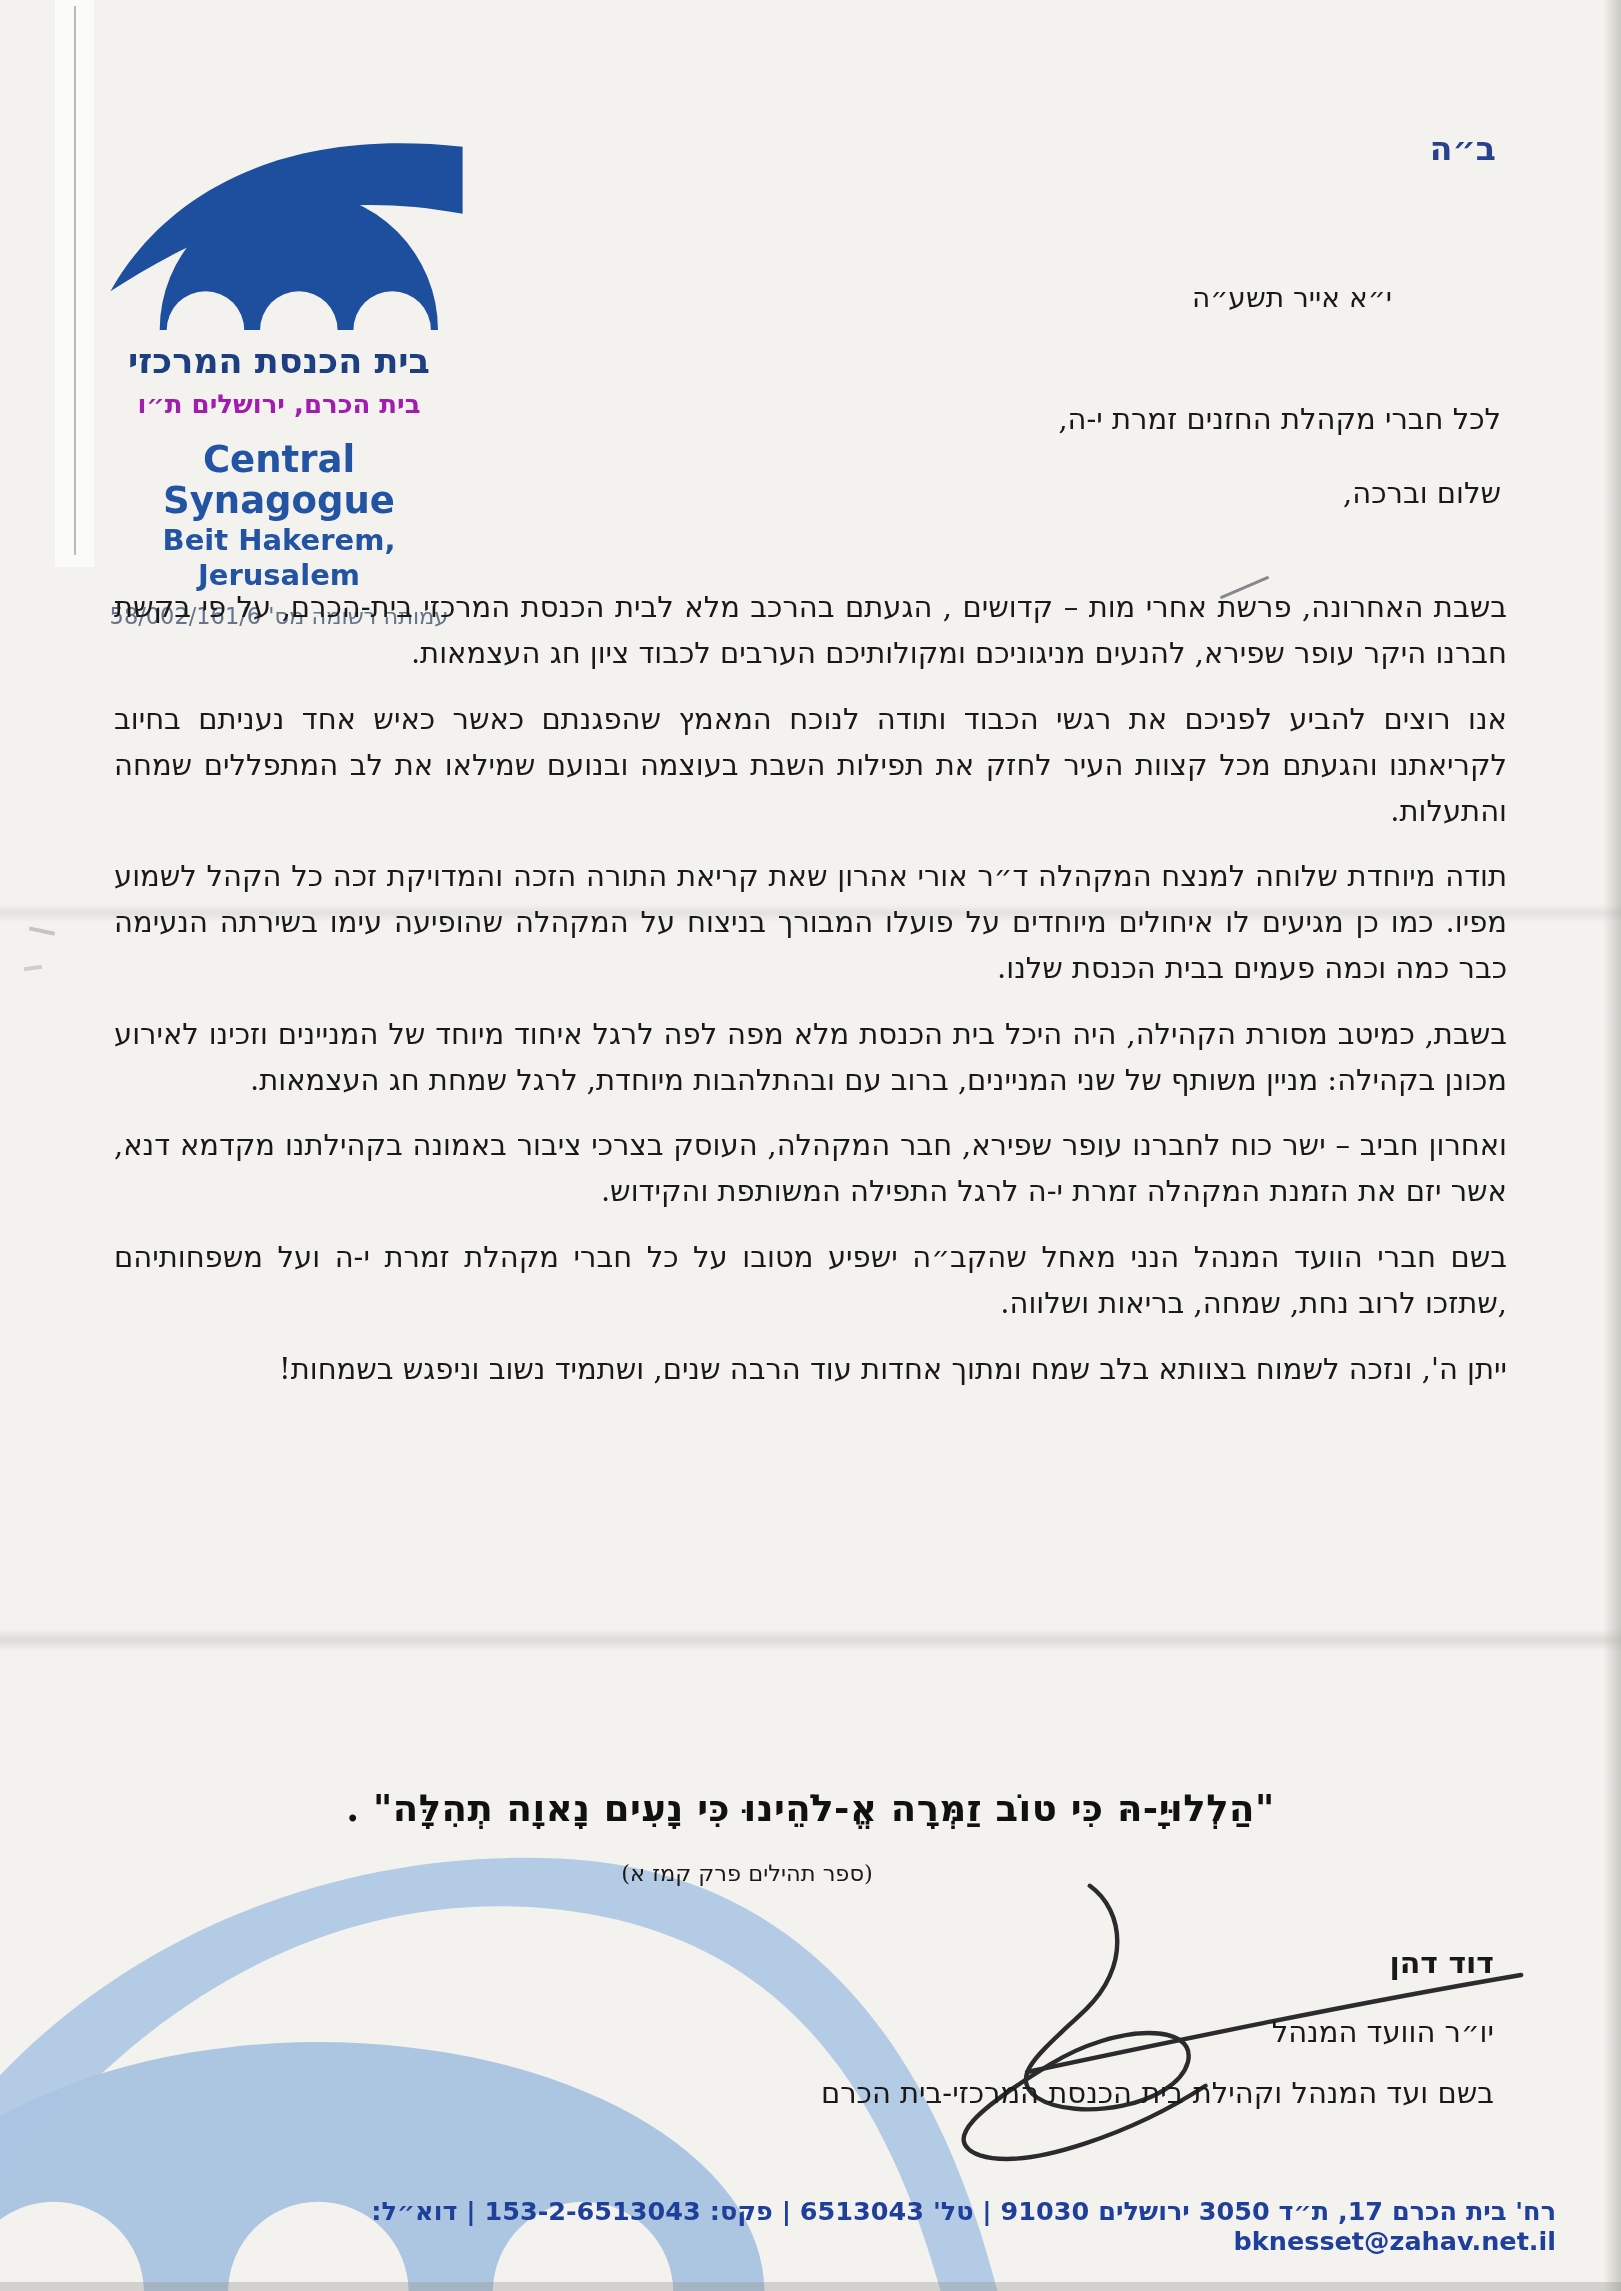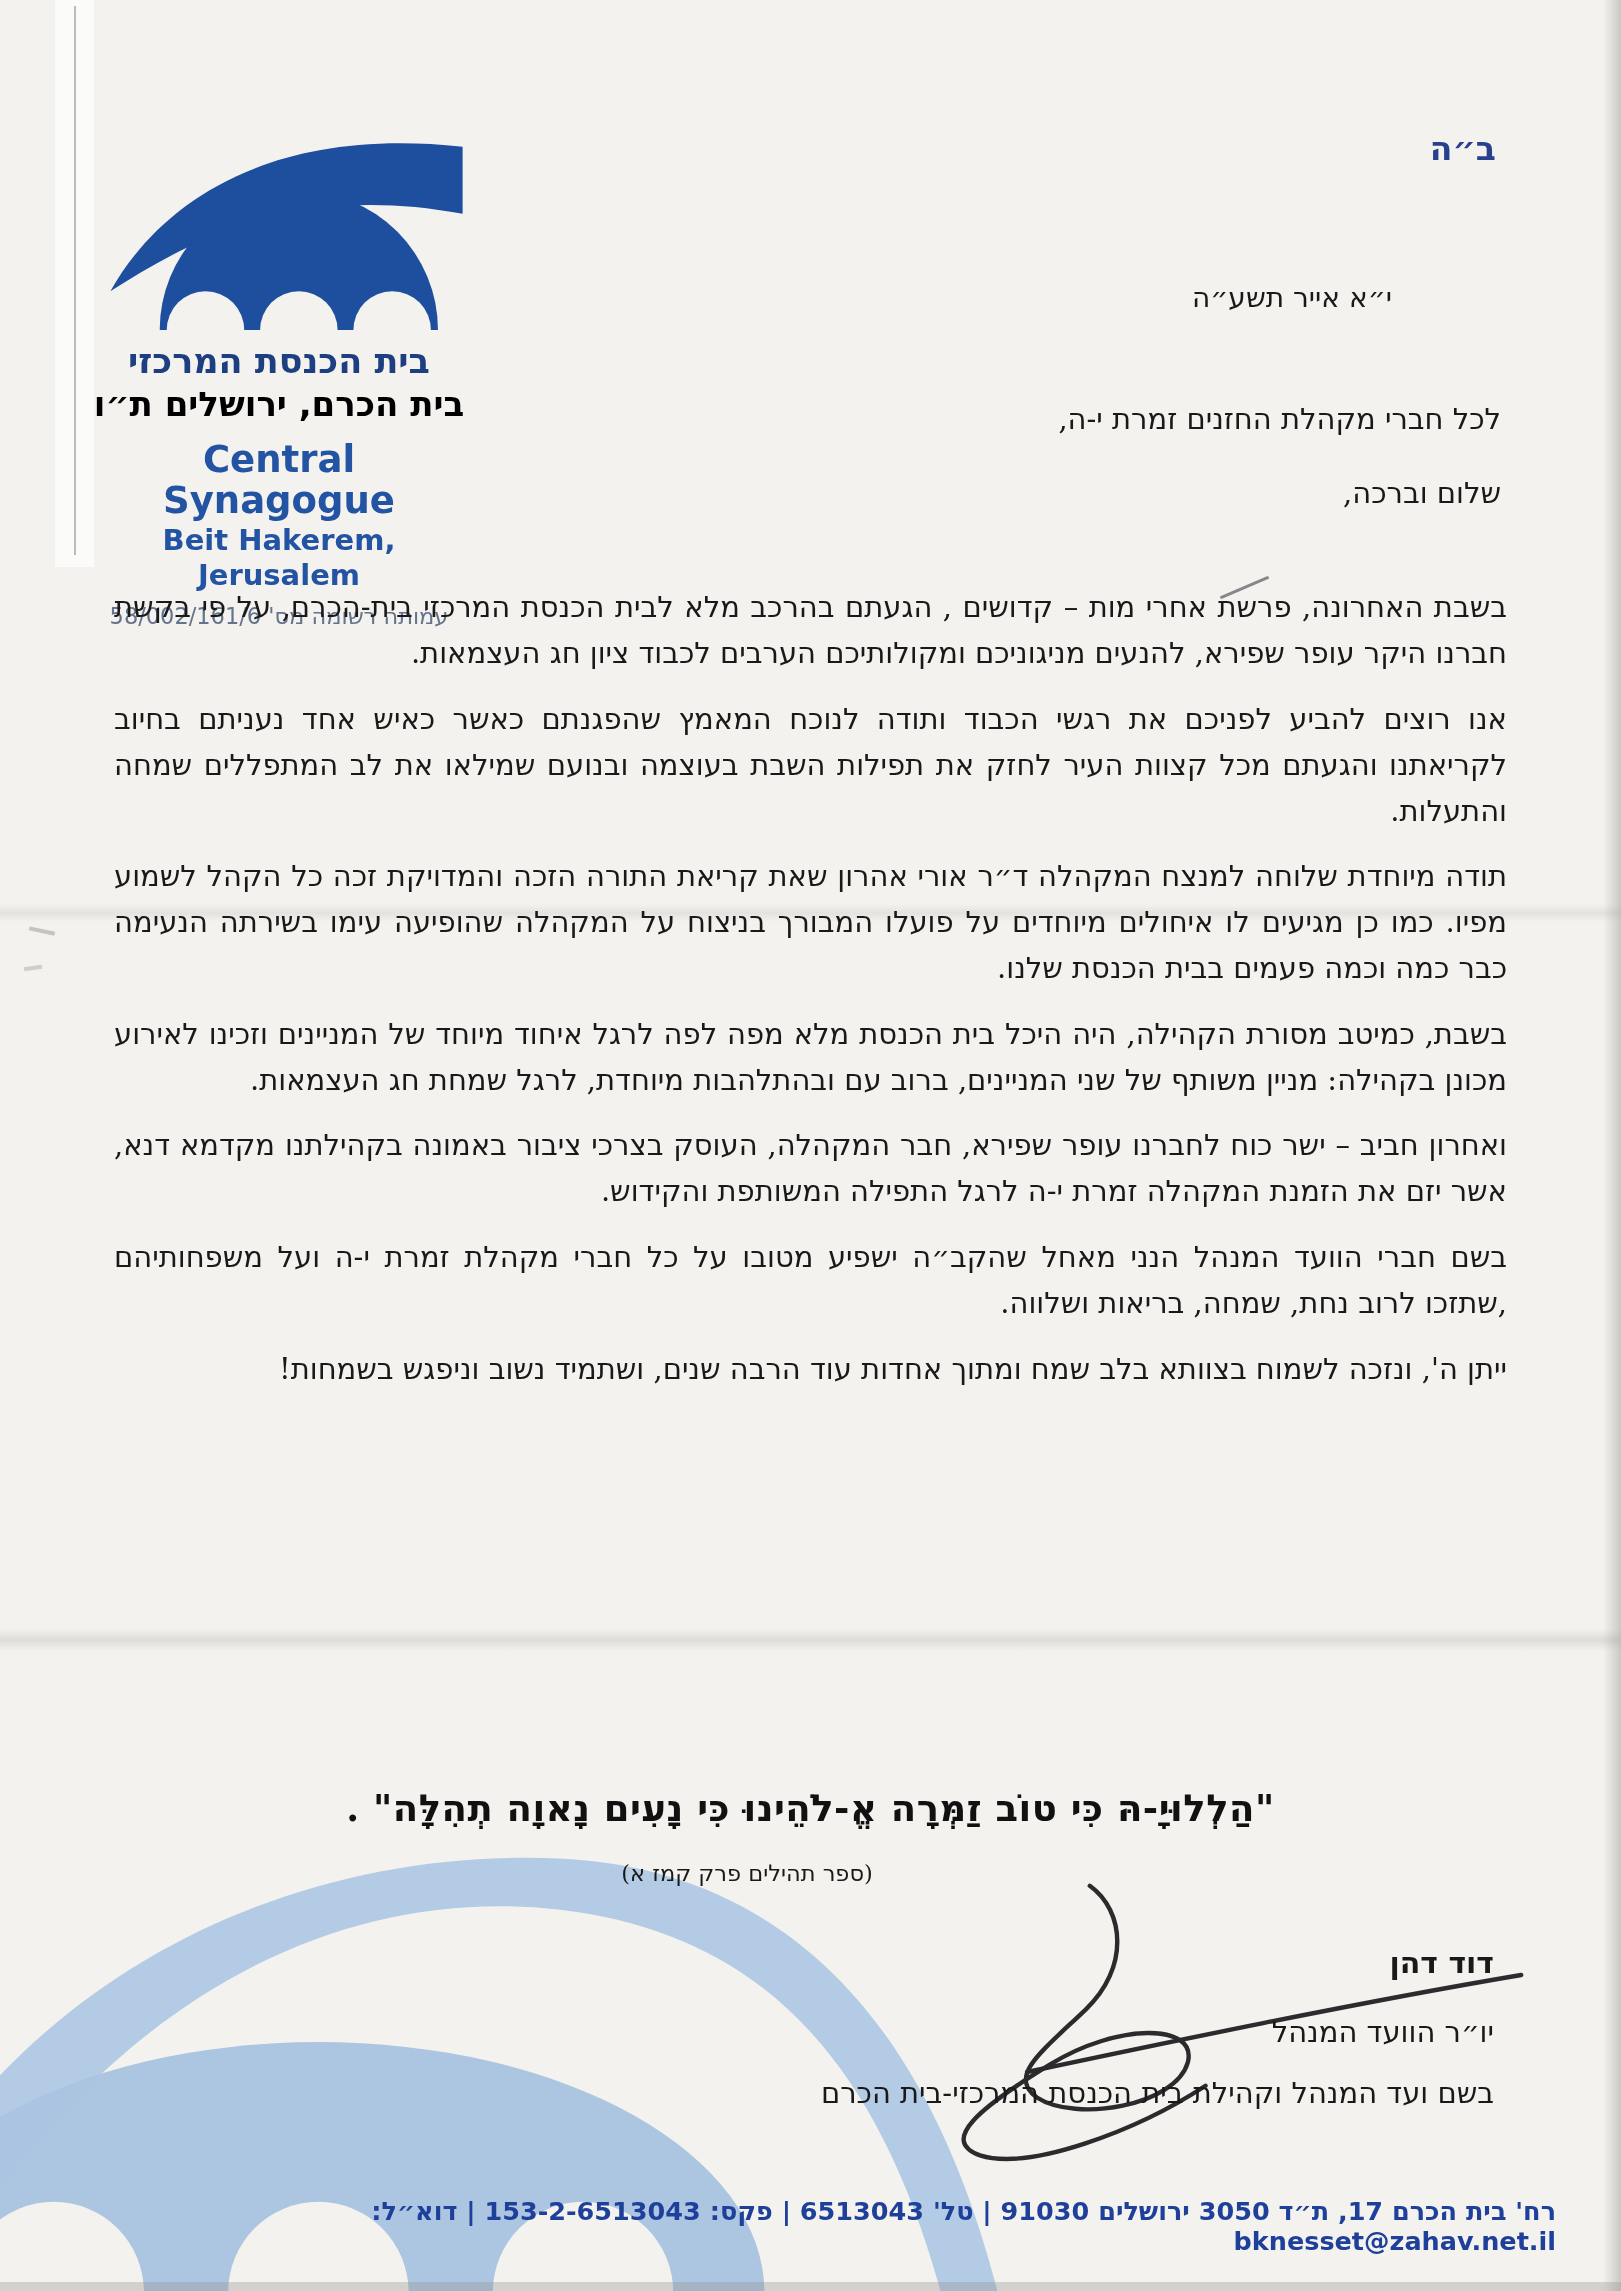--- a/index.html
+++ b/index.html
@@ -29,21 +29,21 @@
   .smudge-b { position:absolute; left:23.5px; top:966px; width:17.6px; height:3.9px; background:rgba(90,90,88,.24); transform:rotate(-8deg); z-index:2; }
 
   
   .watermark { position:absolute; left:-59px; bottom:0; width:1137px; height:490px; z-index:1; }
 
   
   .logo { position:absolute; left:110px; top:94px; width:353px; height:236px; z-index:3; }
   .letterhead-text { position:absolute; left:90px; top:329px; width:378px; text-align:center; z-index:3;
                      font-family:"DejaVu Sans","Liberation Sans",sans-serif;margin-top:12px; }
   .lh-he1 { font-size:35px; font-weight:bold; color:#1d3e80; line-height:41px; }
-  .lh-he2 { font-size:34px; font-weight:bold; color:#000000; line-height:37px; margin-top:3.9px; }
+  .lh-he2 { font-size:26px; font-weight:bold; color:#a21caf; line-height:37px; margin-top:3.9px; }
   .lh-en1 { font-size:37px; font-weight:bold; color:#2353a3; line-height:41px; margin-top:15.7px; direction:ltr; }
   .lh-en2 { font-size:29px; font-weight:bold; color:#2353a3; line-height:35px; margin-top:2px; direction:ltr; }
   .lh-reg { font-size:22.5px; color:#64748c; line-height:29px; margin-top:9.8px; }
 
   .bsd  { position:absolute; right:125px; top:129px; font-size:33px; font-weight:bold; color:#27418f;
           font-family:"DejaVu Sans","Liberation Sans",sans-serif; z-index:3; }
   .date { position:absolute; right:229px; top:281px; font-size:28px; z-index:3;text-align:center; }
 
   .to-line   { position:absolute; right:120px; top:402px; font-size:29px; z-index:3; }
   .greeting  { position:absolute; right:120px; top:476px; font-size:29px; z-index:3; }

